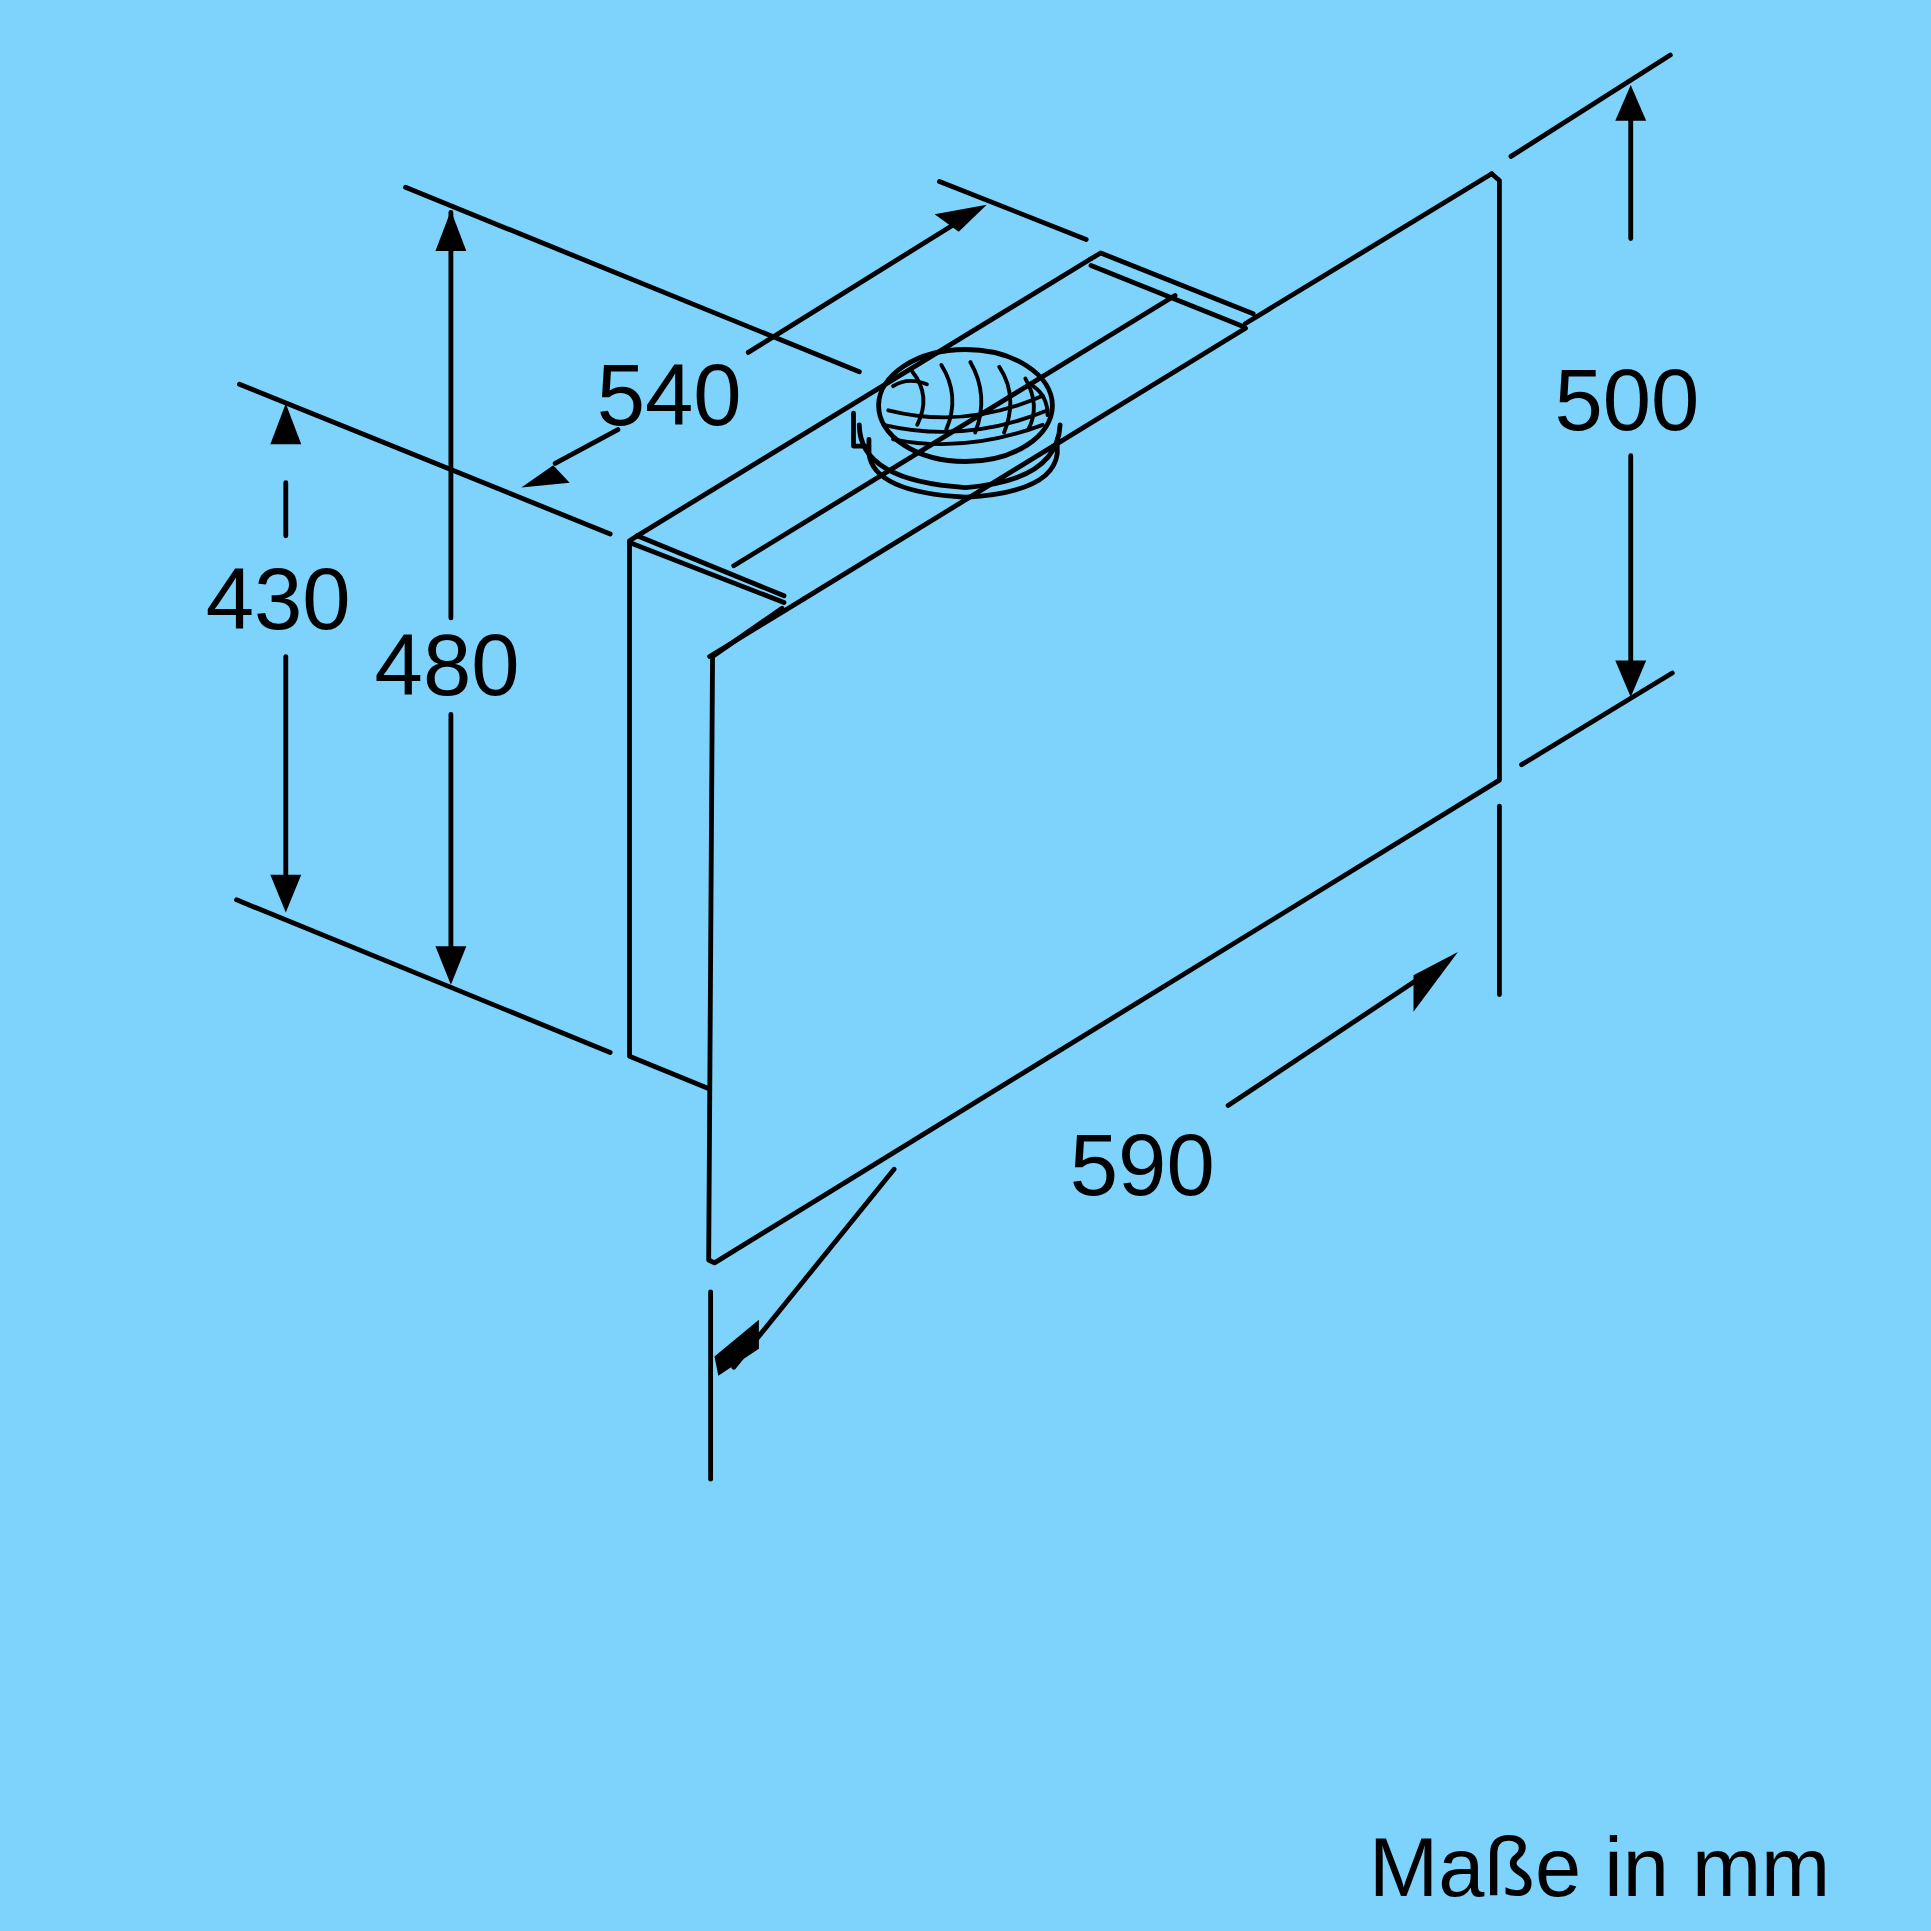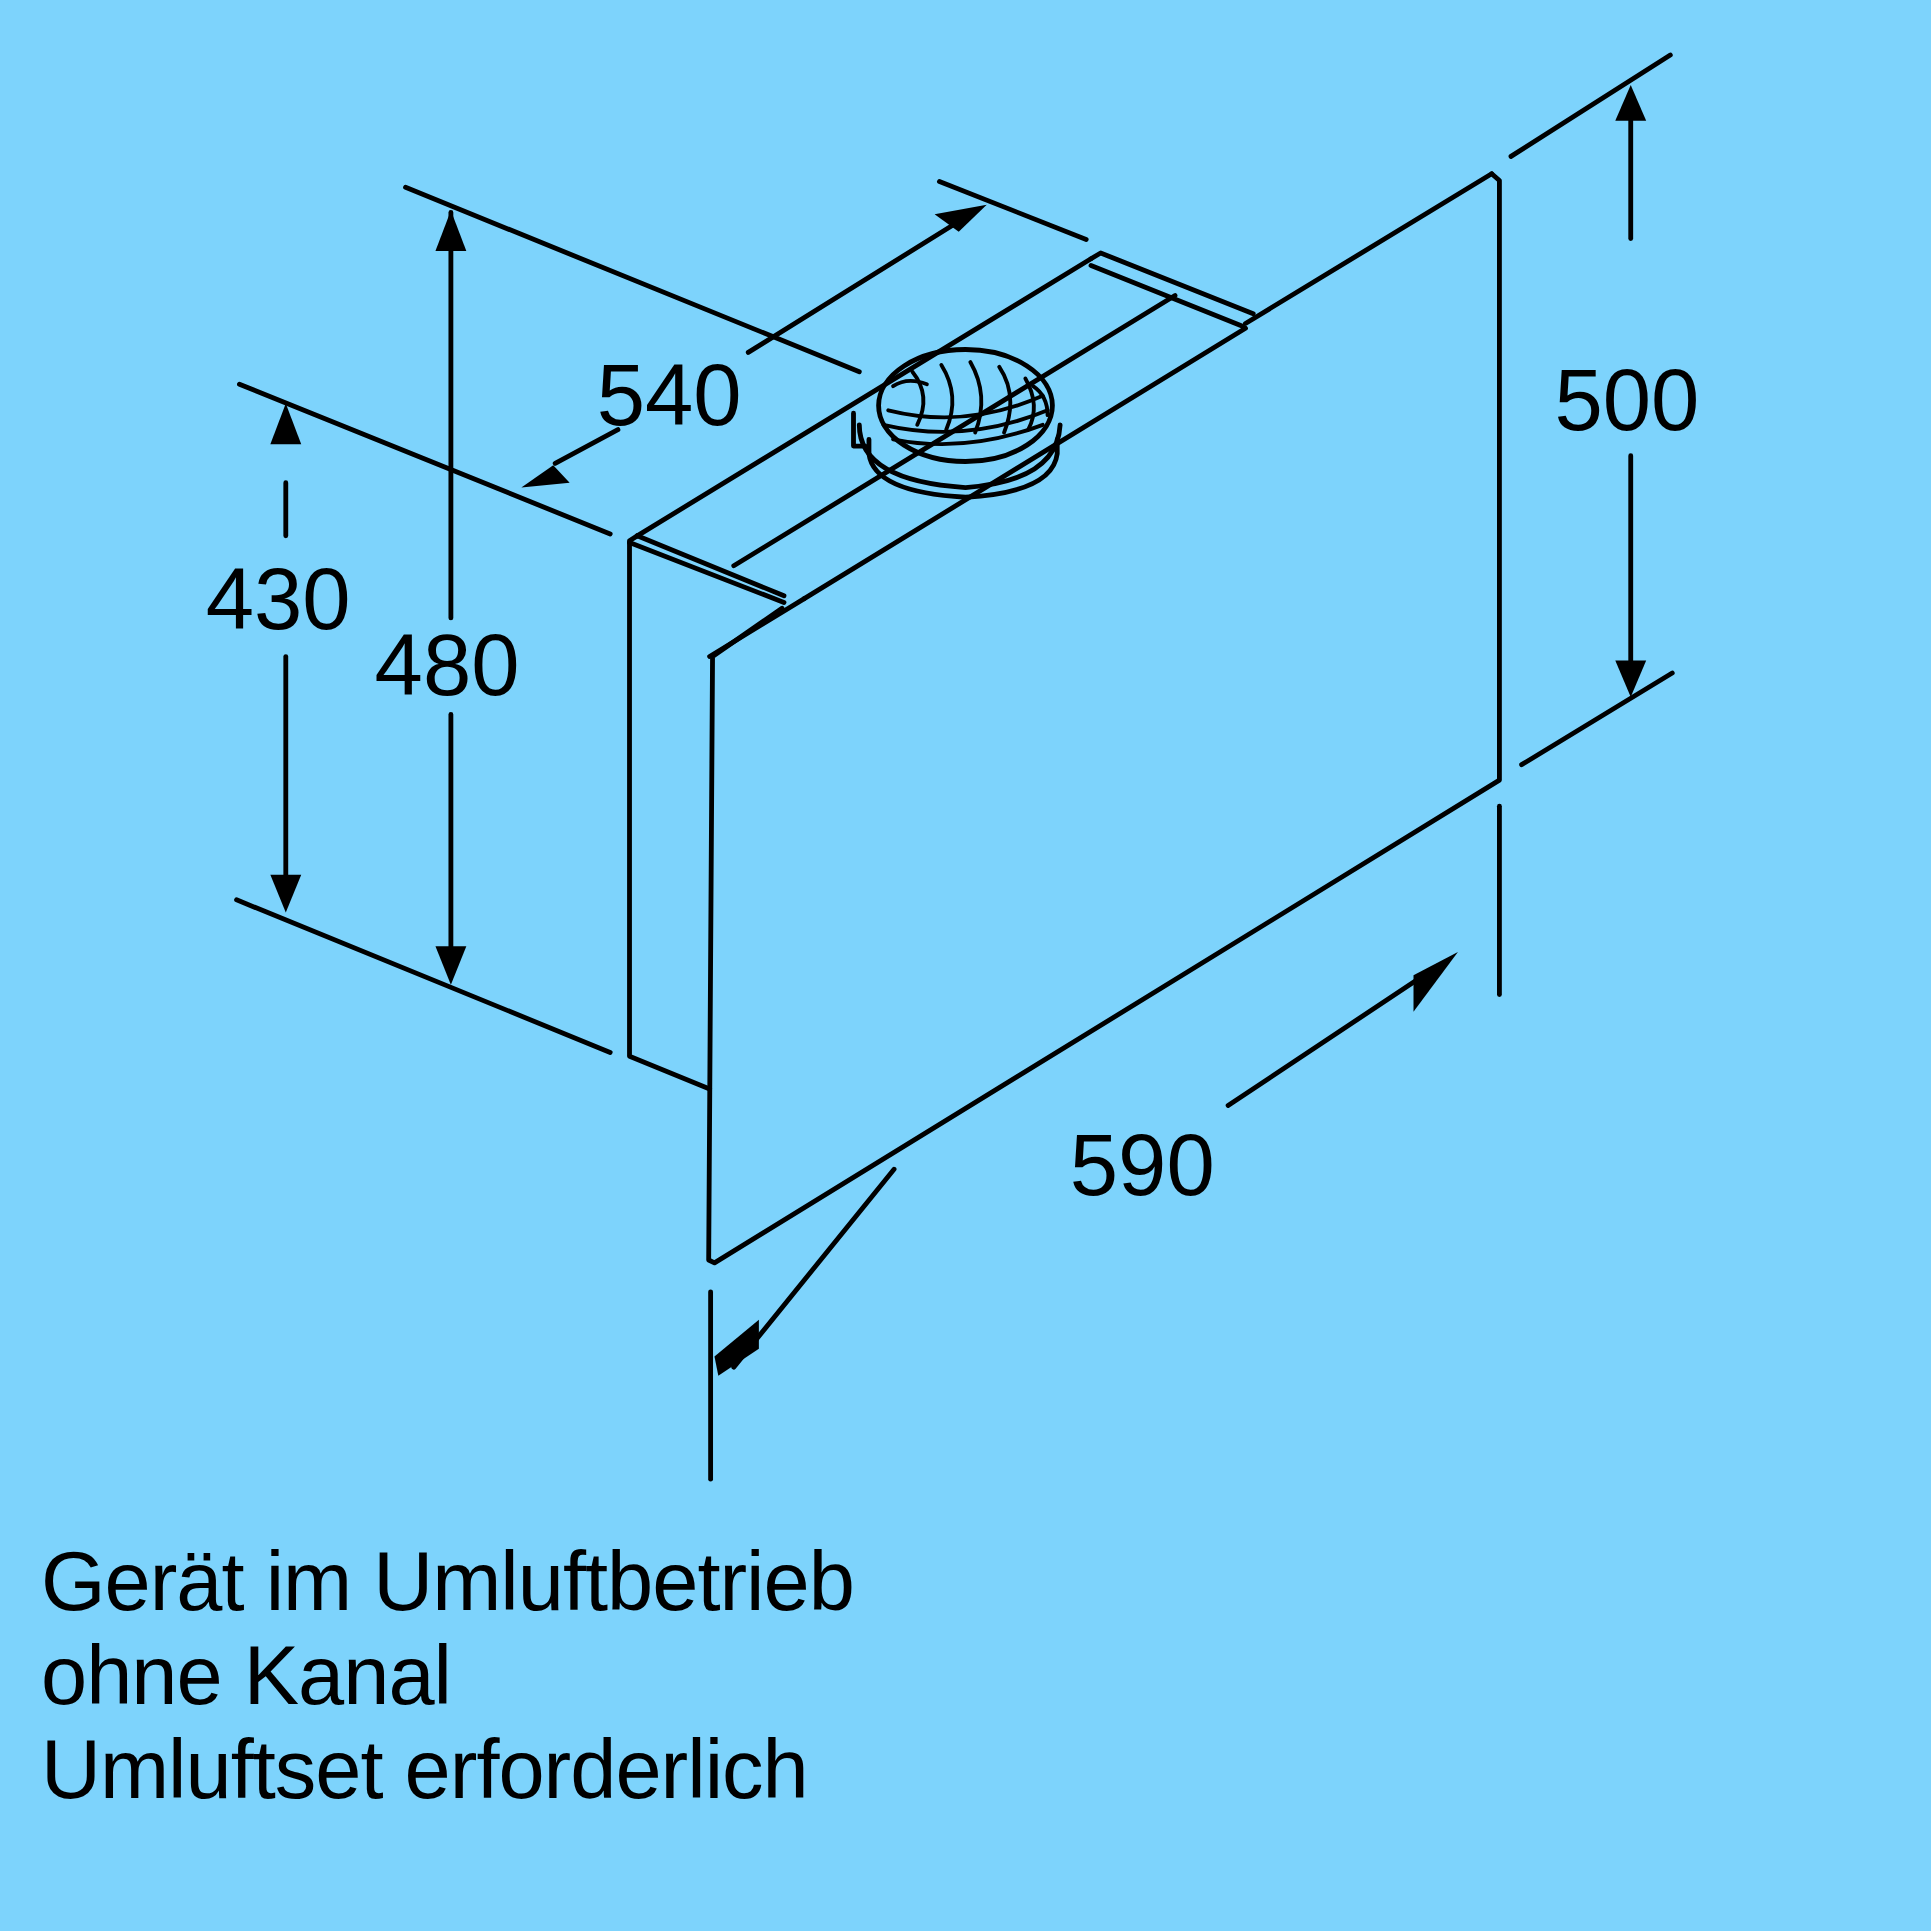--- a/index.html
+++ b/index.html
@@ -96,20 +96,16 @@
       <line class="ln" x1="1553" y1="835" x2="1553" y2="1030"></line>
       <line class="ln" x1="736" y1="1338" x2="736" y2="1532"></line>
       <line class="ln" x1="1272" y1="1145" x2="1490" y2="1000"></line>
       <polygon class="arrow" points="1510,986 1464,1010 1464,1048"></polygon>
       <line class="ln" x1="926" y1="1211" x2="760" y2="1416"></line>
       <polygon class="arrow" points="740,1405 744,1425 786,1397 786,1367"></polygon>
       <text class="dim" x="1108" y="1238">590</text>
     </g>
   </svg>
 
-  <div class="note">
-    <div>Gerät im Umluftbetrieb</div>
-    <div>ohne Kanal</div>
-    <div>Umluftset erforderlich</div>
-  </div>
 
+  <div class="units">Maße in mm</div>
 </div>
 
 
 </body></html>

